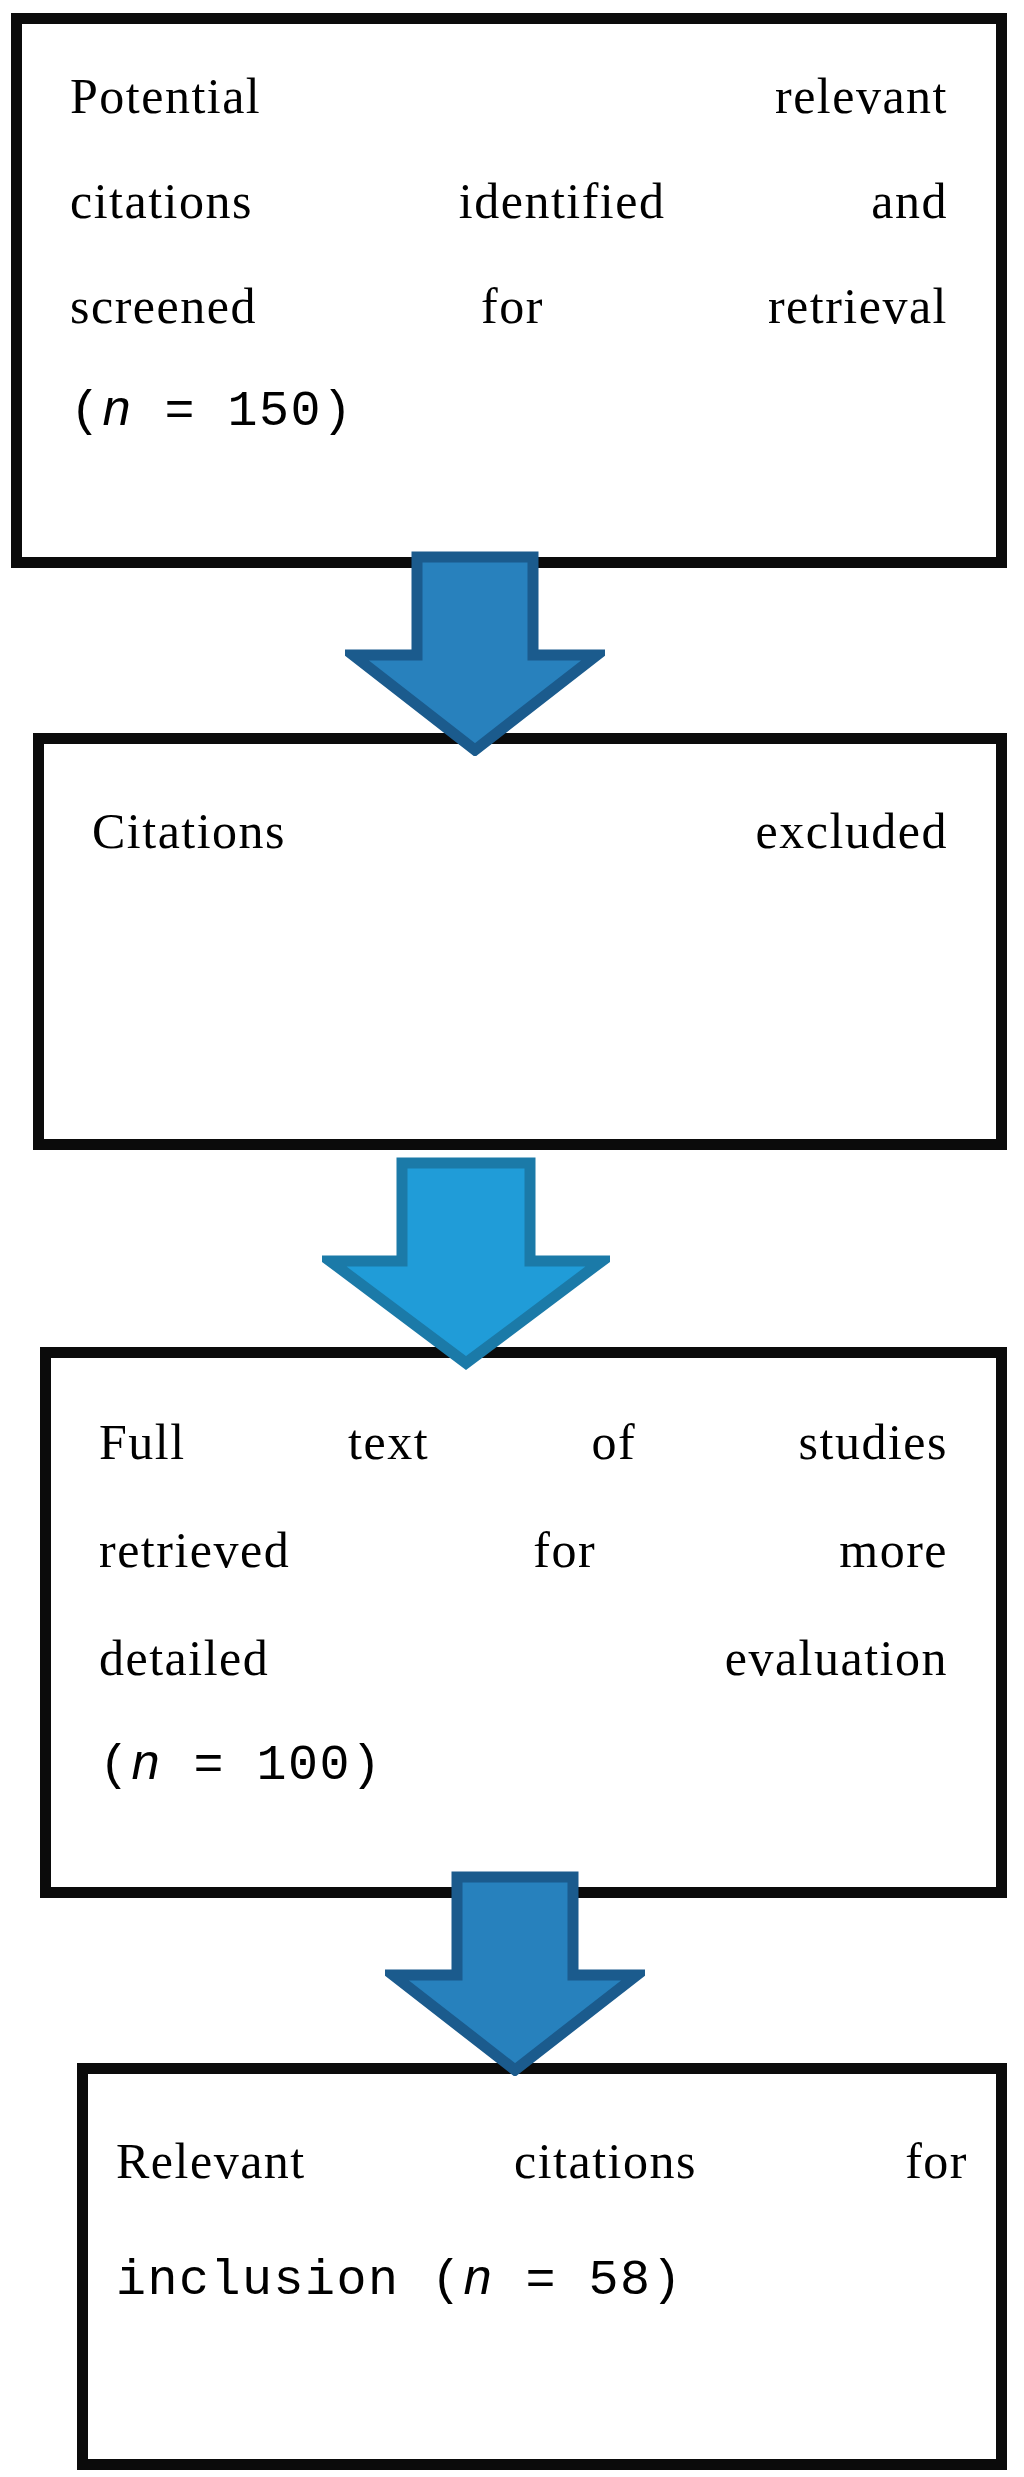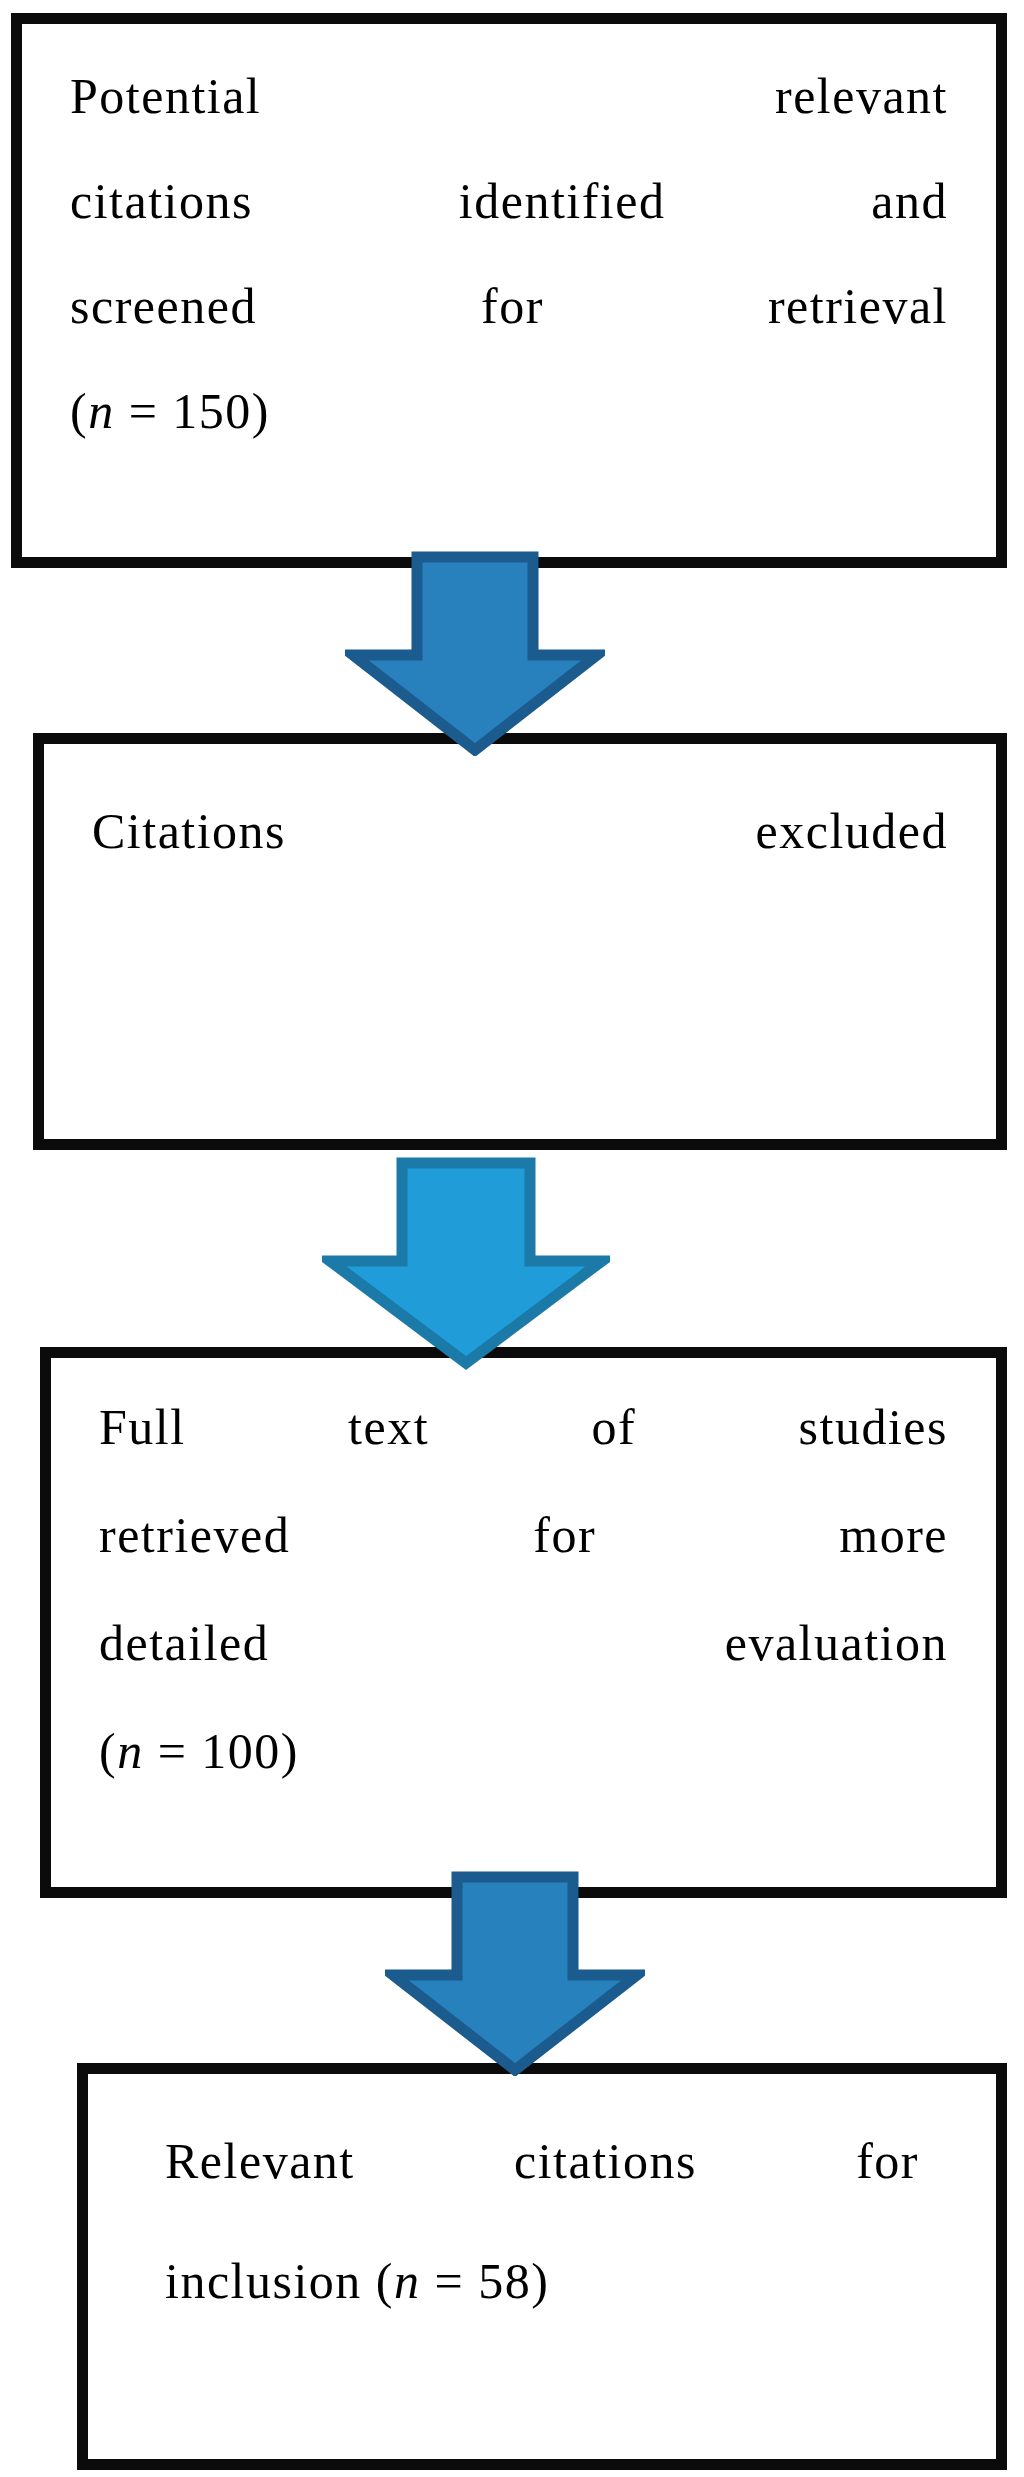--- a/index.html
+++ b/index.html
@@ -21,28 +21,29 @@
     letter-spacing: 1.5px;
     z-index: 1;
   }
   .box .line {
     text-align: justify;
     text-align-last: justify;
   }
   .box .line.last {
     text-align: center;
     text-align-last: left;
+    font-family: Liberation Mono, monospace;
   }
   .count span { white-space: pre-wrap; }
   .it { font-style: italic; }
 
   .box1 { left: 11px; top: 13px;   width: 996px; height: 555px; padding: 20px 48px 0; line-height: 105px; }
   .box2 { left: 33px; top: 733px;  width: 974px; height: 417px; padding: 26px 48px 12px; line-height: 123px; }
-  .box3 { left: 40px; top: 1347px; width: 967px; height: 551px; padding: 15px 48px 0; line-height: 108px; }
-  .box4 { left: 77px; top: 2063px; width: 930px; height: 407px; padding: 27px 77px 0; line-height: 120px; }
+  .box3 { left: 40px; top: 1347px; width: 967px; height: 551px; padding: 30px 48px 0; line-height: 108px; }
+  .box4 { left: 77px; top: 2063px; width: 930px; height: 407px; padding: 27px 28px 0; line-height: 120px; }
 
   .arrow { position: absolute; z-index: 2; display: block; }
   .a1 { left: 345px; top: 551px; }
   .a2 { left: 322px; top: 1157px; }
   .a3 { left: 385px; top: 1871px; }
 </style>
 </head>
 <body>
 
 <div class="canvas">

